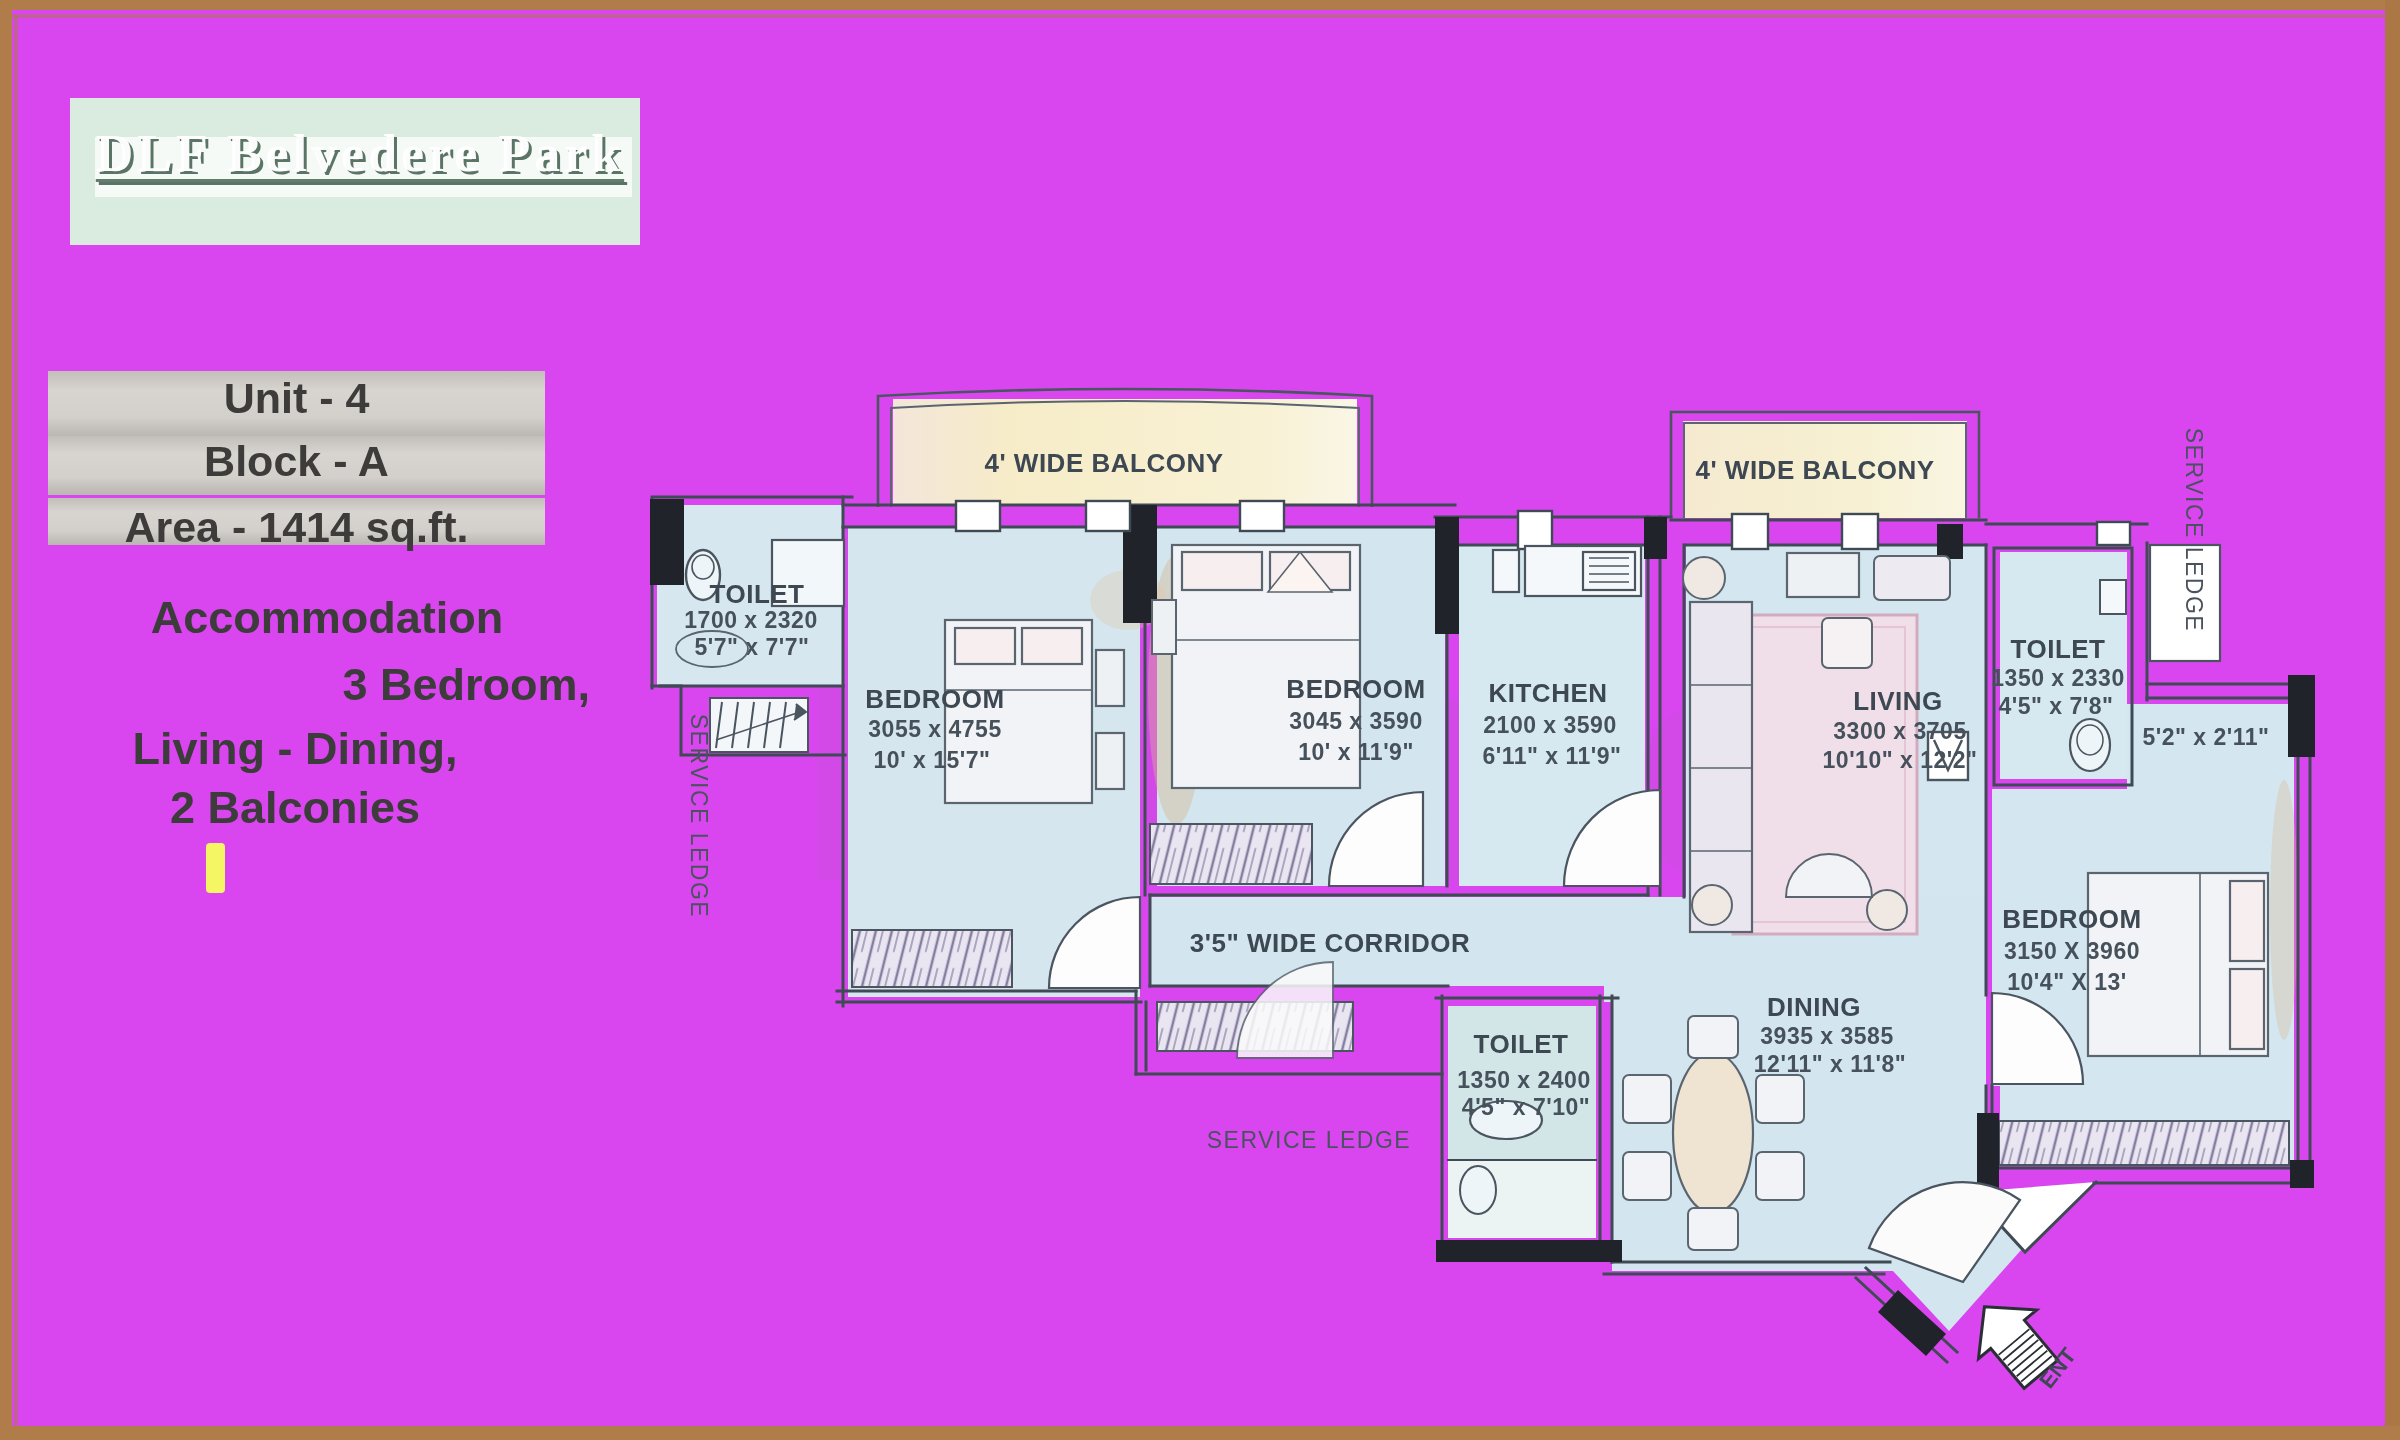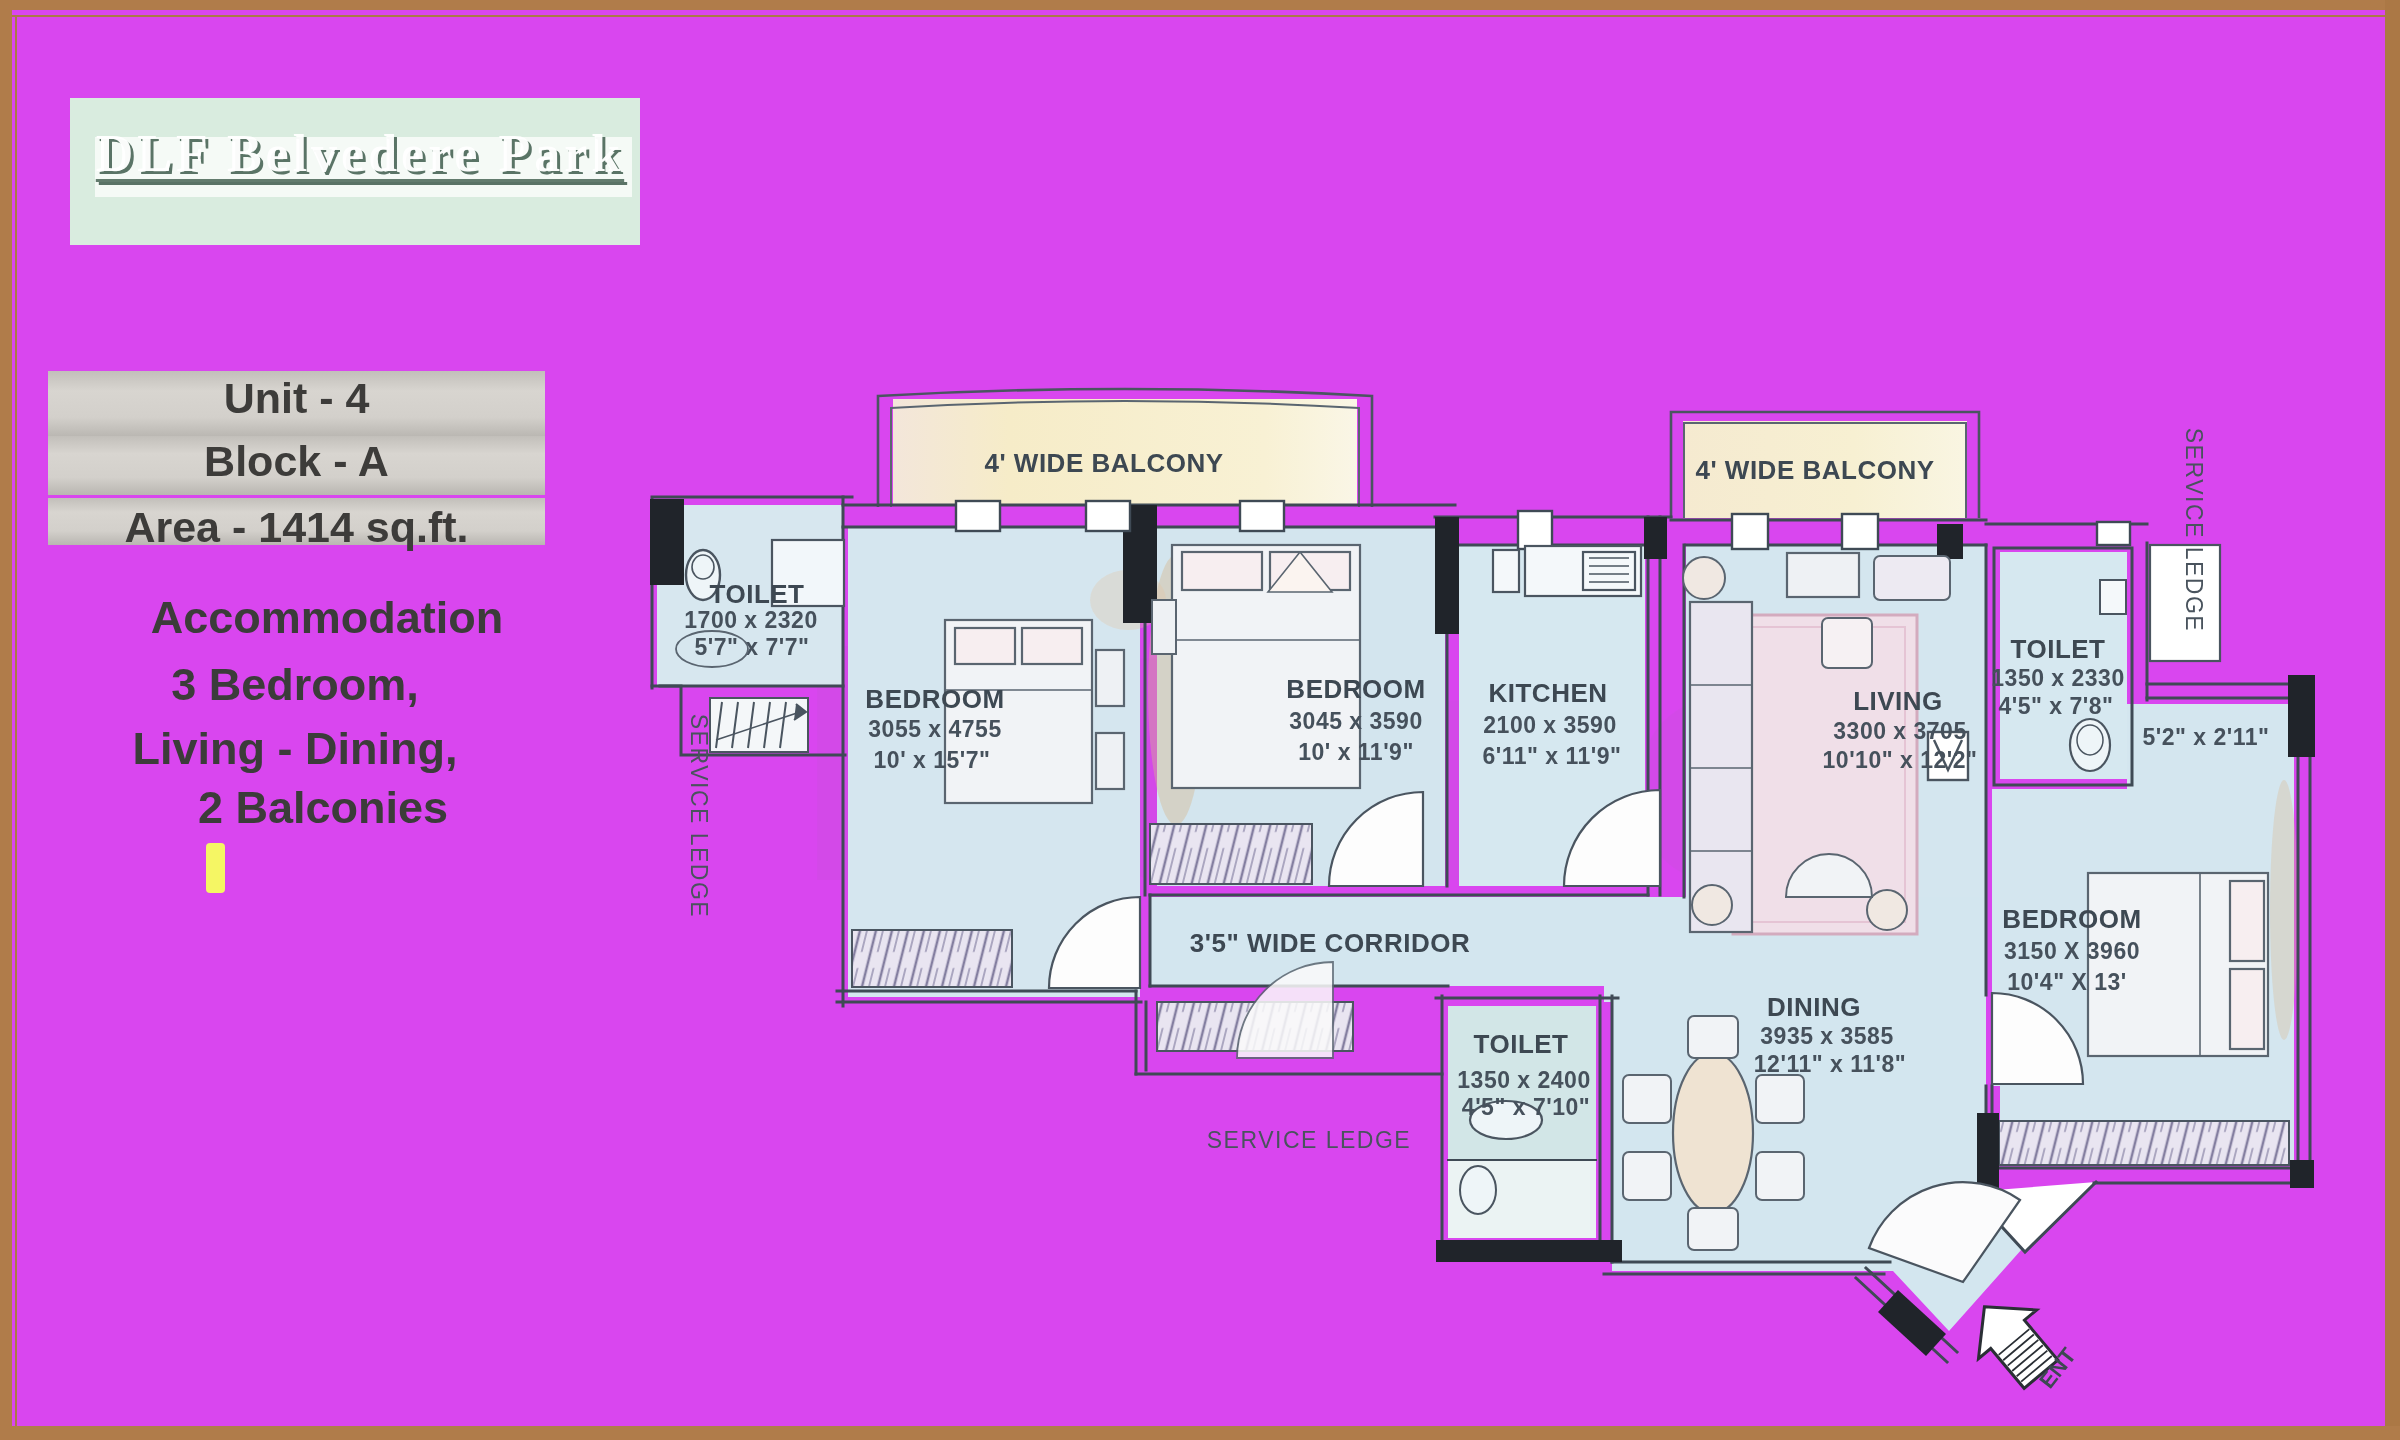--- a/index.html
+++ b/index.html
@@ -13,23 +13,23 @@
   .titlebox{position:absolute;left:70px;top:98px;width:570px;height:147px;background:#d9ecdf;}
   .titleband{position:absolute;left:95px;top:137px;width:537px;height:60px;background:rgba(255,255,255,0.72);}
   .title{position:absolute;left:0px;top:124px;width:720px;text-align:center;font-family:"Liberation Serif",serif;font-weight:bold;font-size:52px;color:rgba(255,255,255,0.97);text-shadow:3px 3px 0 rgba(62,92,76,0.85);letter-spacing:4px;}
   .title u{text-decoration-thickness:3px;text-underline-offset:8px;text-decoration-color:rgba(62,92,76,0.8);}
   .bar{position:absolute;left:48px;width:497px;background:linear-gradient(180deg,#c2bfba 0%,#d8d5d0 30%,#d3d0cb 70%,#b9b6b1 100%);color:#3d3c3a;font-weight:bold;text-align:center;}
   .bar1{top:371px;height:66px;font-size:43px;line-height:54px;}
   .bar2{top:436px;height:59px;font-size:43px;line-height:51px;}
   .bar3{top:498px;height:47px;font-size:43px;line-height:59px;}
   .acc{position:absolute;left:0px;width:590px;text-align:center;color:#3c3c3a;font-weight:bold;font-size:45px;}
   .acc1{top:592px;padding-left:32px;}
-  .acc2{top:659px;}
+  .acc2{top:659px;text-align:right;}
   .acc3{top:723px;}
-  .acc4{top:782px;padding-left:28px;}
+  .acc4{top:782px;}
   .ymark{position:absolute;left:206px;top:843px;width:19px;height:50px;background:#f5f664;border-radius:4px;}
   svg{position:absolute;left:0;top:0;}
   text{font-family:"Liberation Sans",sans-serif;}
   .rn{font-size:26px;font-weight:bold;fill:#3d4852;letter-spacing:0.5px;}
   .rd{font-size:23px;font-weight:bold;fill:#46515c;letter-spacing:0.5px;}
   .sl{font-size:23px;font-weight:normal;fill:#49535d;letter-spacing:1.5px;}
 </style>
 </head>
 <body>
 <div class="page">

